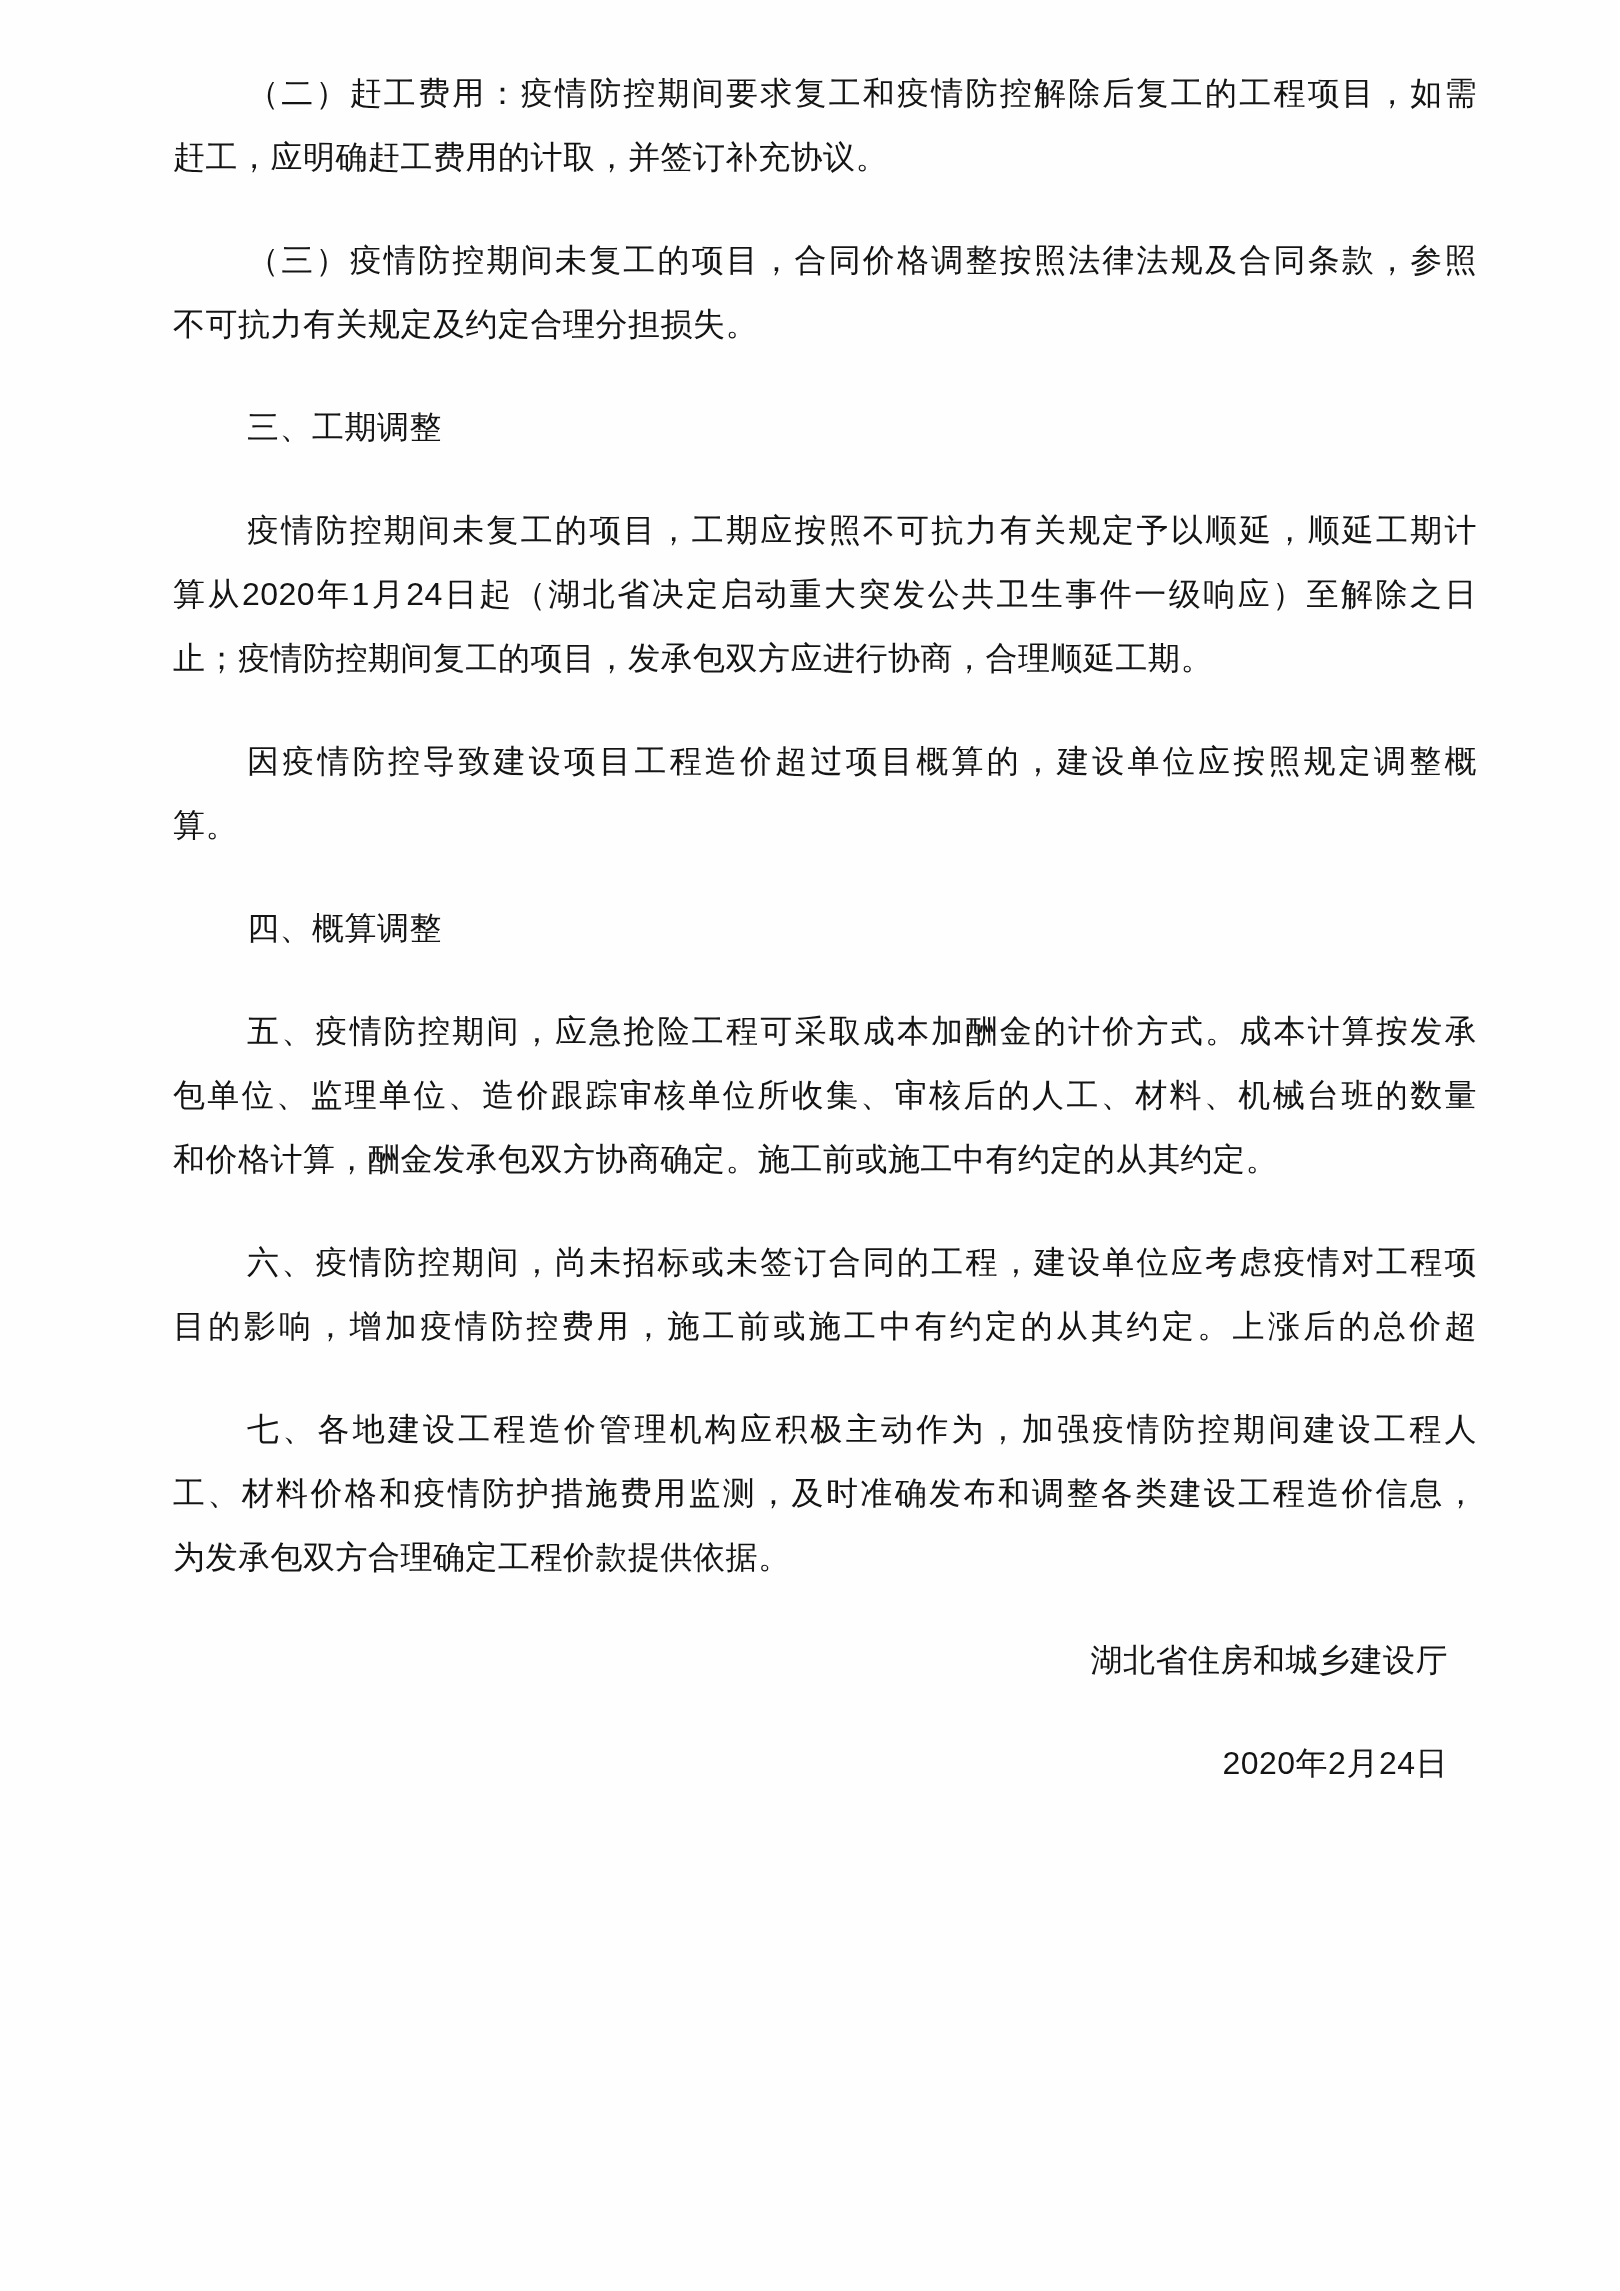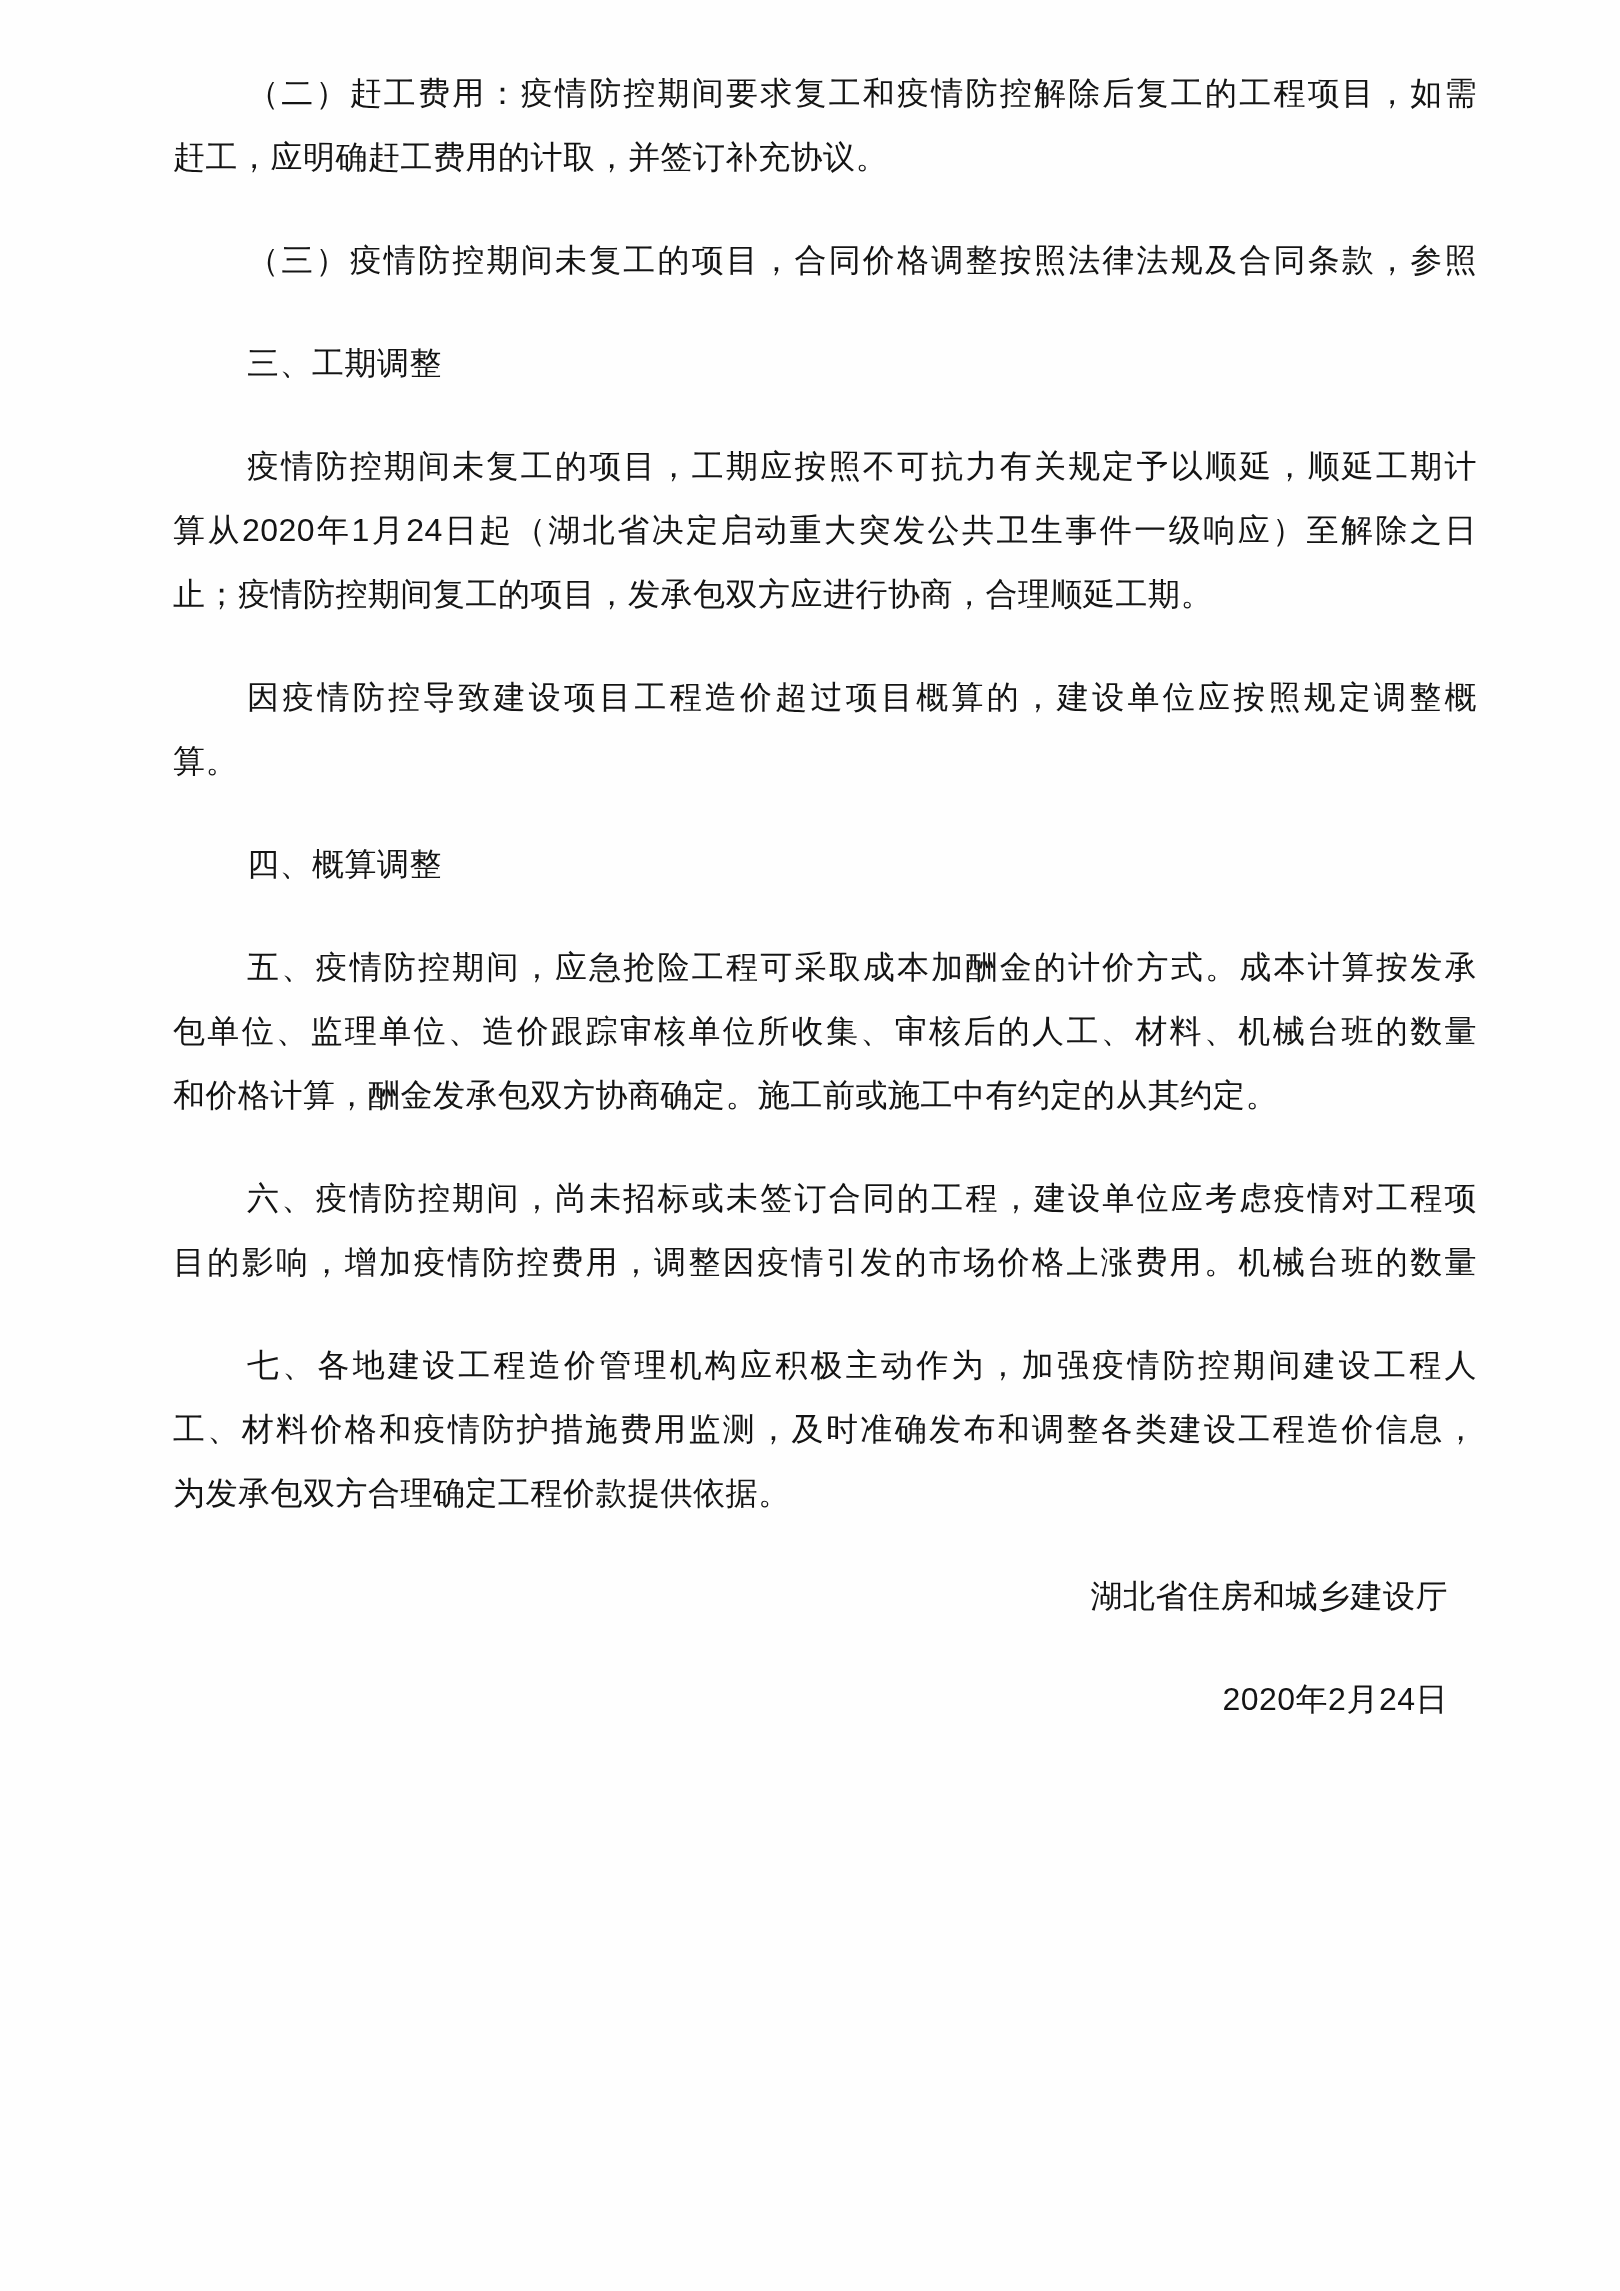--- a/index.html
+++ b/index.html
@@ -61,20 +61,21 @@
 <div class="page">
   <div class="content">
 
     <div class="para">
       <div class="line j indent">（二）赶工费用：疫情防控期间要求复工和疫情防控解除后复工的工程项目，如需</div>
       <div class="line last">赶工，应明确赶工费用的计取，并签订补充协议。</div>
     </div>
 
     <div class="para">
       <div class="line j indent">（三）疫情防控期间未复工的项目，合同价格调整按照法律法规及合同条款，参照</div>
+      <div class="line last">不可抗力有关规定及约定合理分担损失。</div>
     </div>
 
     <div class="para heading">
       <div class="line last">三、工期调整</div>
     </div>
 
     <div class="para">
       <div class="line j indent">疫情防控期间未复工的项目，工期应按照不可抗力有关规定予以顺延，顺延工期计</div>
       <div class="line j">算从2020年1月24日起（湖北省决定启动重大突发公共卫生事件一级响应）至解除之日</div>
       <div class="line last">止；疫情防控期间复工的项目，发承包双方应进行协商，合理顺延工期。</div>
@@ -90,21 +91,21 @@
     </div>
 
     <div class="para">
       <div class="line j indent">五、疫情防控期间，应急抢险工程可采取成本加酬金的计价方式。成本计算按发承</div>
       <div class="line j">包单位、监理单位、造价跟踪审核单位所收集、审核后的人工、材料、机械台班的数量</div>
       <div class="line last">和价格计算，酬金发承包双方协商确定。施工前或施工中有约定的从其约定。</div>
     </div>
 
     <div class="para">
       <div class="line j indent">六、疫情防控期间，尚未招标或未签订合同的工程，建设单位应考虑疫情对工程项</div>
-      <div class="line j">目的影响，增加疫情防控费用，调整因疫情引发的市场价格上涨费用。机械台班的数量</div>
+      <div class="line j">目的影响，增加疫情防控费用，施工前或施工中有约定的从其约定。上涨后的总价超</div>
     </div>
 
     <div class="para">
       <div class="line j indent">七、各地建设工程造价管理机构应积极主动作为，加强疫情防控期间建设工程人</div>
       <div class="line j">工、材料价格和疫情防护措施费用监测，及时准确发布和调整各类建设工程造价信息，</div>
       <div class="line last">为发承包双方合理确定工程价款提供依据。</div>
     </div>
 
     <div class="para sig-block">
       <div class="line">湖北省住房和城乡建设厅</div>

